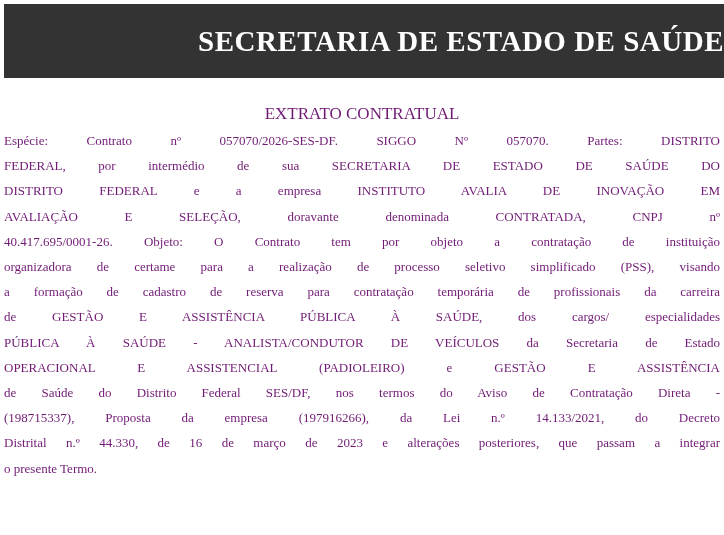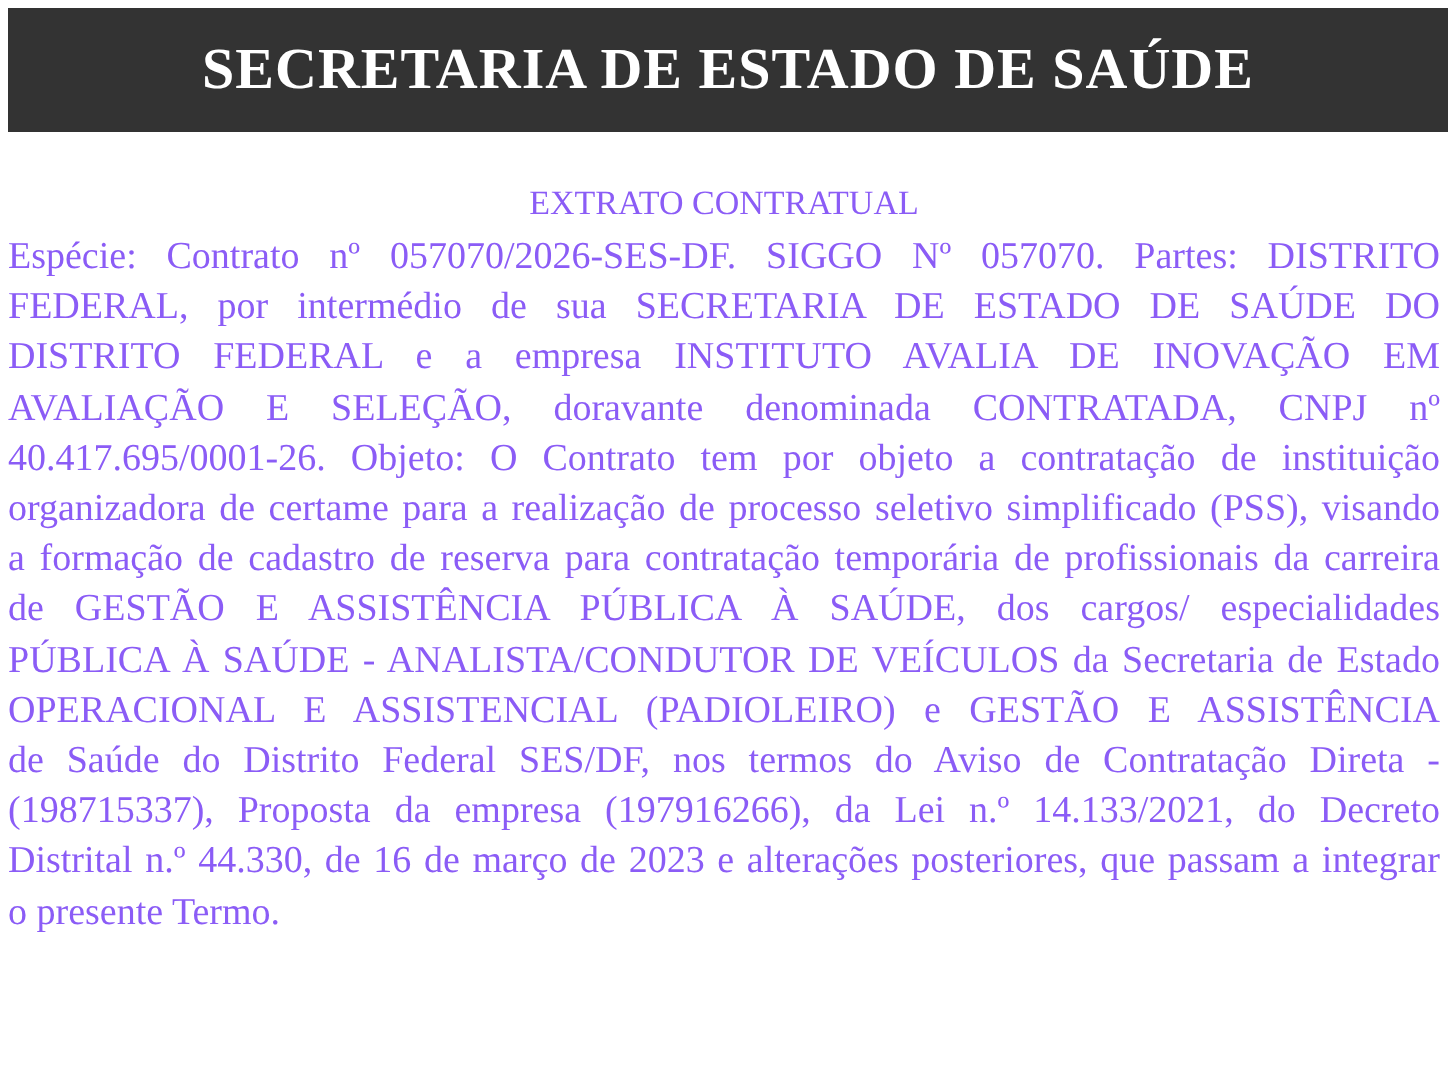--- a/index.html
+++ b/index.html
@@ -7,25 +7,25 @@
     padding: 0;
     background: #ffffff;
     width: 724px;
     height: 535px;
     overflow: hidden;
     font-family: "Liberation Serif", serif;
     color: #000000;
   }
   .banner {
     margin: 4px 0 0 4px;
-    height: 62px;
+    height: 74px;
     background: #333333;
     display: flex;
     align-items: center;
-    justify-content: center;
+    justify-content: flex-end;
   }
   .banner-title {
     color: #ffffff;
     font-weight: bold;
     font-size: 29px;
     letter-spacing: 0.5px;
     white-space: nowrap;
   }
   .doc {
     padding: 0 4px;
@@ -34,38 +34,38 @@
     text-align: center;
     font-size: 17px;
     line-height: 20px;
     margin-top: 26px;
     margin-bottom: 4px;
   }
   .doc-paragraph {
     width: 716px;
   }
   .doc-line {
-    font-size: 19px;
+    font-size: 13px;
     line-height: 25.2px;
     text-align: justify;
     text-align-last: justify;
     white-space: normal;
   }
   .doc-line.last {
     text-align-last: left;
   }
 </style>
 </head>
 <body>
 
 <div class="banner" style="background: rgb(51, 51, 51);">
   <span class="banner-title" style="color: rgb(255, 255, 255);">SECRETARIA DE ESTADO DE SAÚDE</span>
 </div>
 
-<div class="doc" style="color: #8b5cf6;">
+<div class="doc" style="color: #701a75;">
   <div class="doc-heading">EXTRATO CONTRATUAL</div>
   <div class="doc-paragraph">
       <div class="doc-line">Espécie: Contrato nº 057070/2026-SES-DF. SIGGO Nº 057070. Partes: DISTRITO</div>
       <div class="doc-line">FEDERAL, por intermédio de sua SECRETARIA DE ESTADO DE SAÚDE DO</div>
       <div class="doc-line">DISTRITO FEDERAL e a empresa INSTITUTO AVALIA DE INOVAÇÃO EM</div>
       <div class="doc-line">AVALIAÇÃO E SELEÇÃO, doravante denominada CONTRATADA, CNPJ nº</div>
       <div class="doc-line">40.417.695/0001-26. Objeto: O Contrato tem por objeto a contratação de instituição</div>
       <div class="doc-line">organizadora de certame para a realização de processo seletivo simplificado (PSS), visando</div>
       <div class="doc-line">a formação de cadastro de reserva para contratação temporária de profissionais da carreira</div>
       <div class="doc-line">de GESTÃO E ASSISTÊNCIA PÚBLICA À SAÚDE, dos cargos/ especialidades</div>

